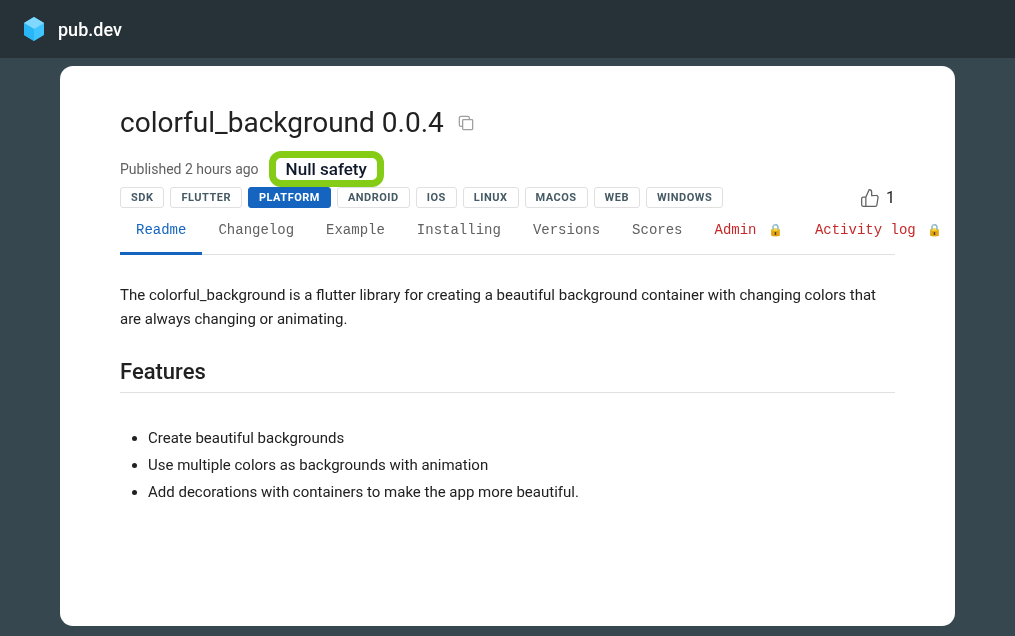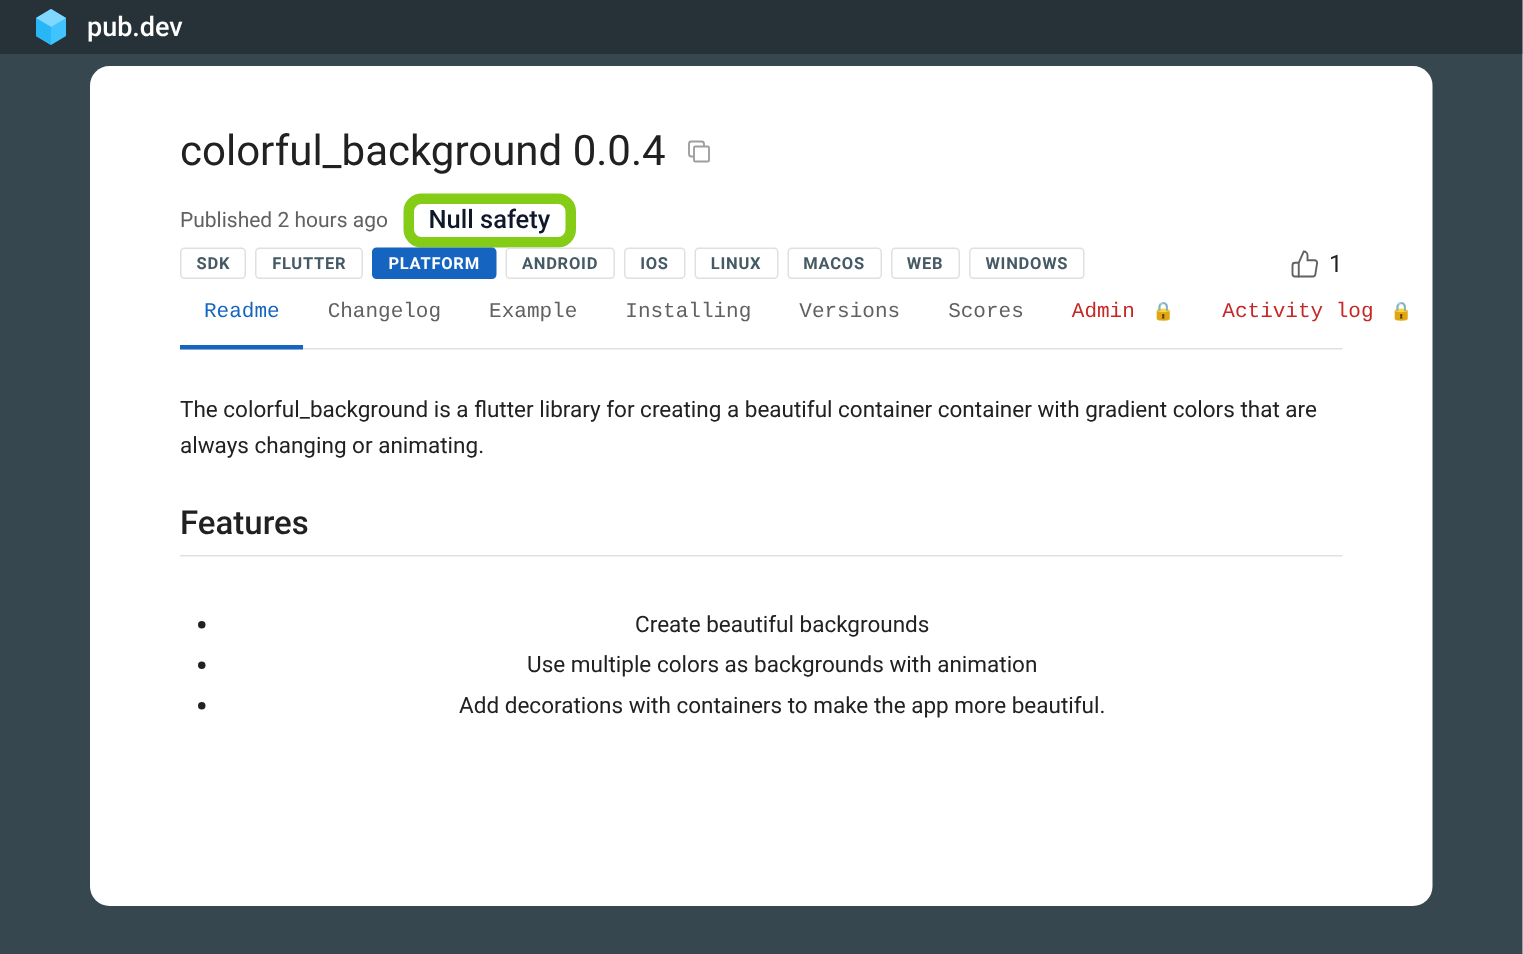--- a/index.html
+++ b/index.html
@@ -4,21 +4,21 @@
   <style>
     * { margin: 0; padding: 0; box-sizing: border-box; }
     body {
       background-color: #37474f;
       font-family: 'Google Sans', Roboto, Arial, sans-serif;
       font-size: 14px;
       color: #212121;
     }
     .top-bar {
       background-color: #263238;
-      height: 36px;
+      height: 58px;
       display: flex;
       align-items: center;
       padding: 0 20px;
       gap: 10px;
     }
     .logo-icon {
       width: 28px;
       height: 28px;
     }
     .site-name {
@@ -151,21 +151,20 @@
       padding-bottom: 8px;
     }
     .feature-list {
       list-style: disc;
       padding-left: 28px;
     }
     .feature-list li {
       font-size: 15px;
       line-height: 1.8;
       color: #212121;
-      text-align: center;
     }
     .tags-and-like {
       display: flex;
       align-items: center;
       width: 100%;
     }
   </style>
 </head>
 <body>
 
@@ -217,21 +216,21 @@
     <span class="tab active">Readme</span>
     <span class="tab">Changelog</span>
     <span class="tab">Example</span>
     <span class="tab">Installing</span>
     <span class="tab">Versions</span>
     <span class="tab">Scores</span>
     <span class="tab admin">Admin <span class="lock-icon">🔒</span></span>
     <span class="tab activity-log">Activity log <span class="lock-icon">🔒</span></span>
   </div>
 
-  <p class="description">The colorful_background is a flutter library for creating a beautiful container container with gradient colors that are always changing or animating.</p>
+  <p class="description">The colorful_background is a flutter library for creating a beautiful background container with changing colors that are always changing or animating.</p>
 
   <h2 class="section-title">Features</h2>
 
   <ul class="feature-list">
     <li>Create beautiful backgrounds</li>
     <li>Use multiple colors as backgrounds with animation</li>
     <li>Add decorations with containers to make the app more beautiful.</li>
   </ul>
 </div>
 

